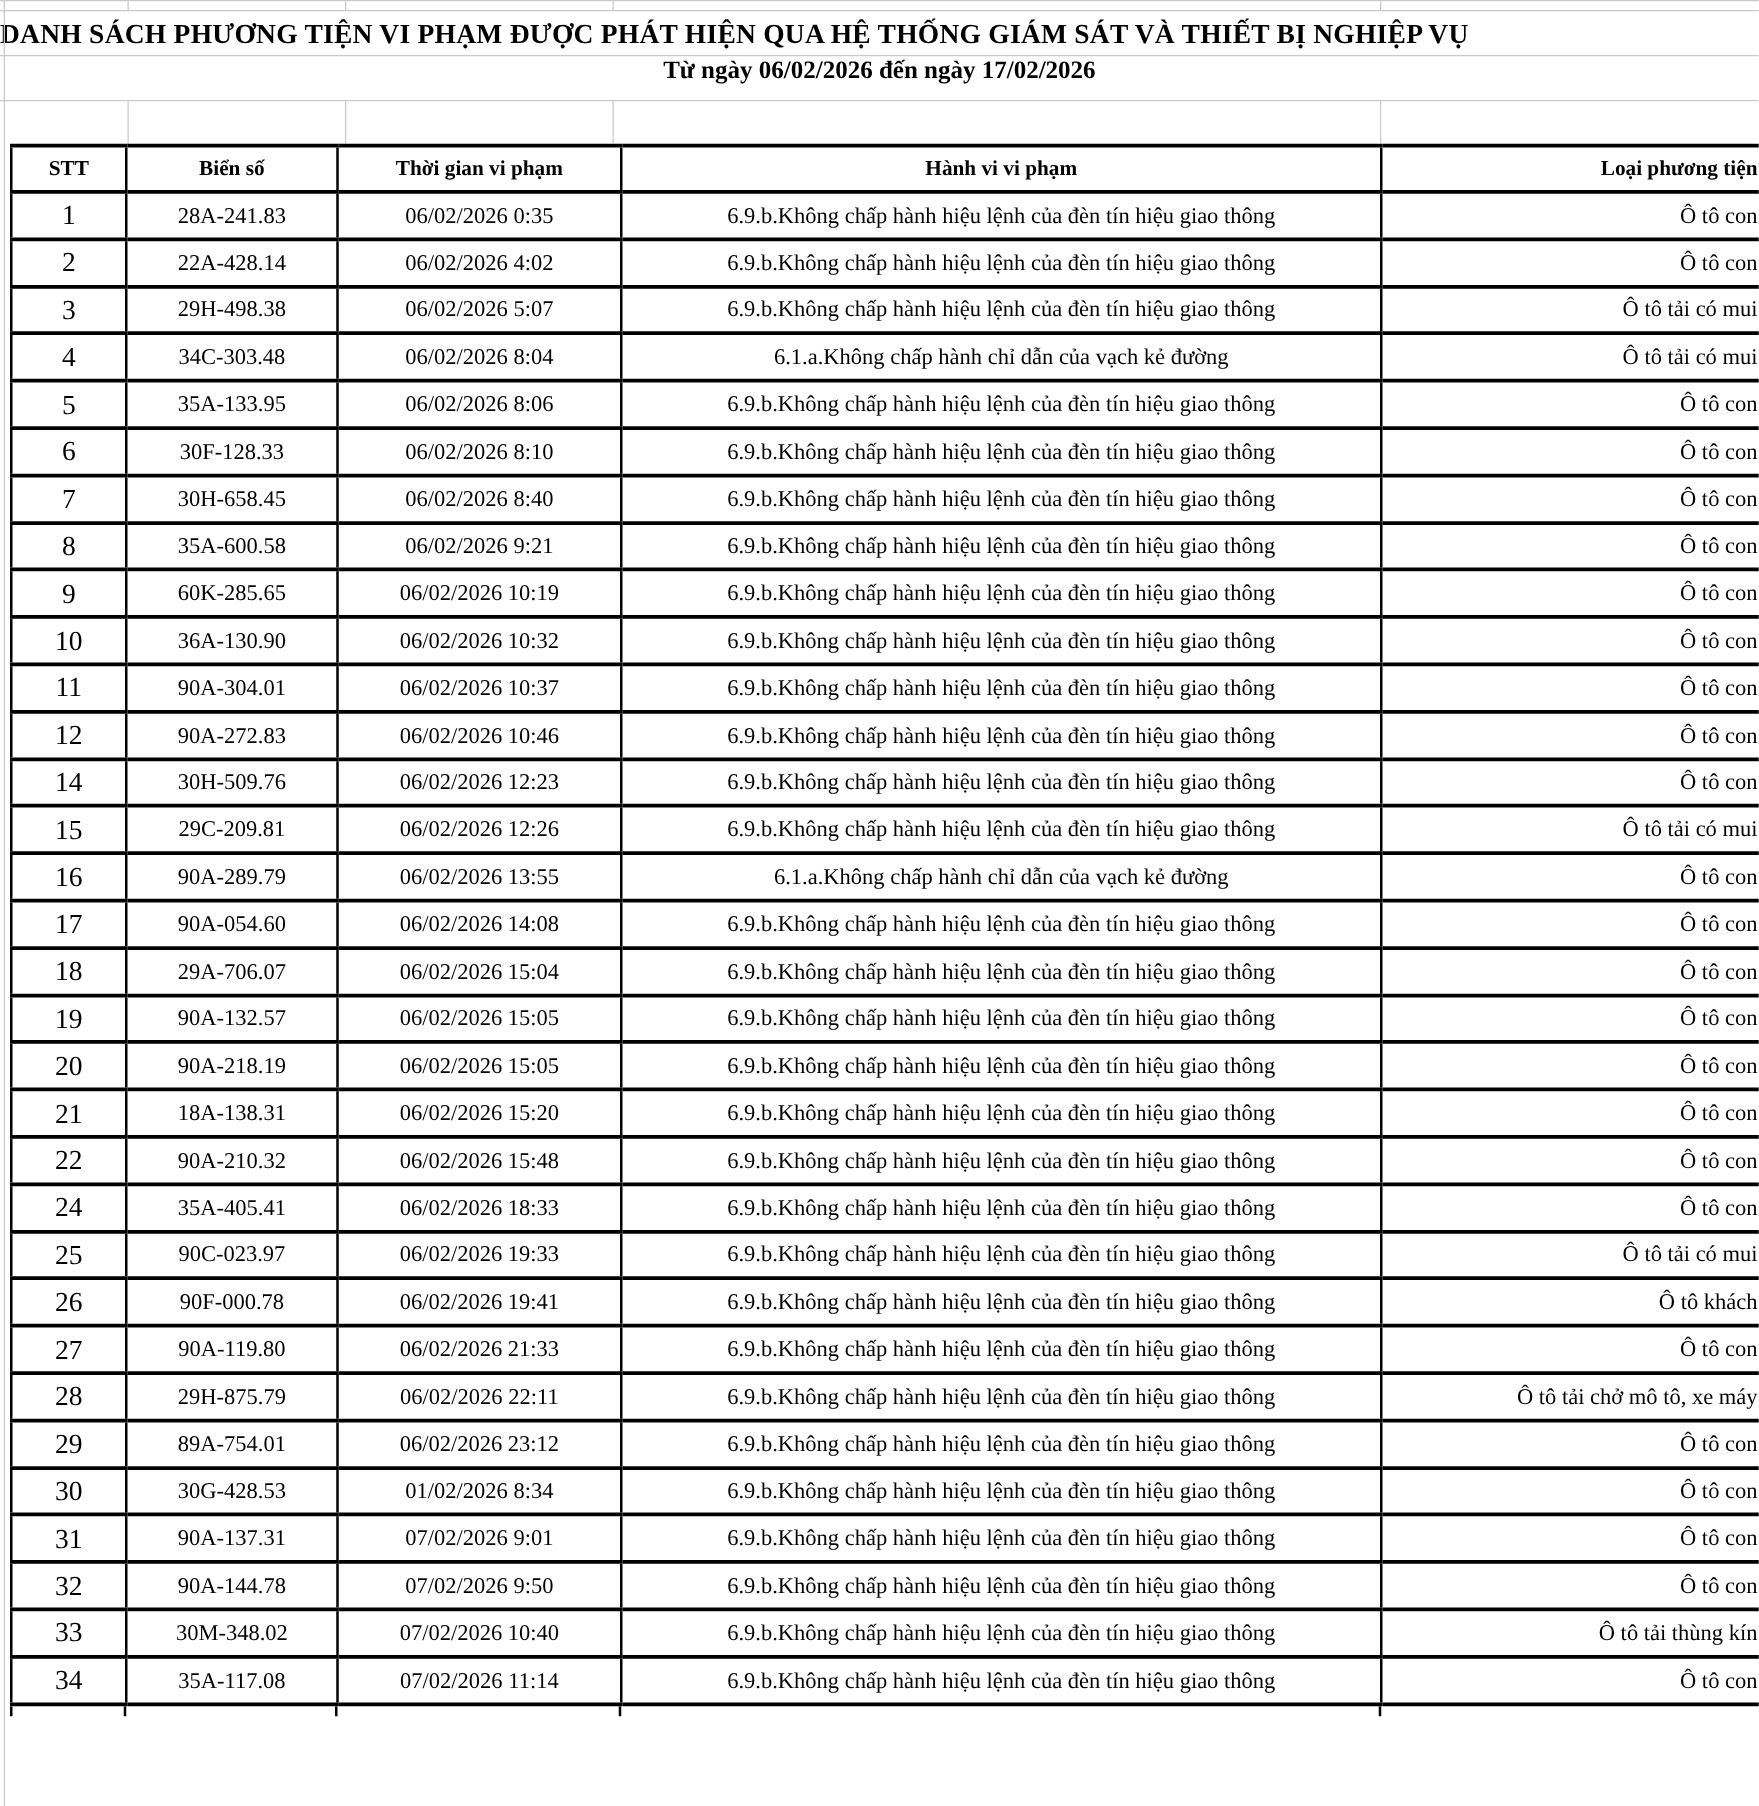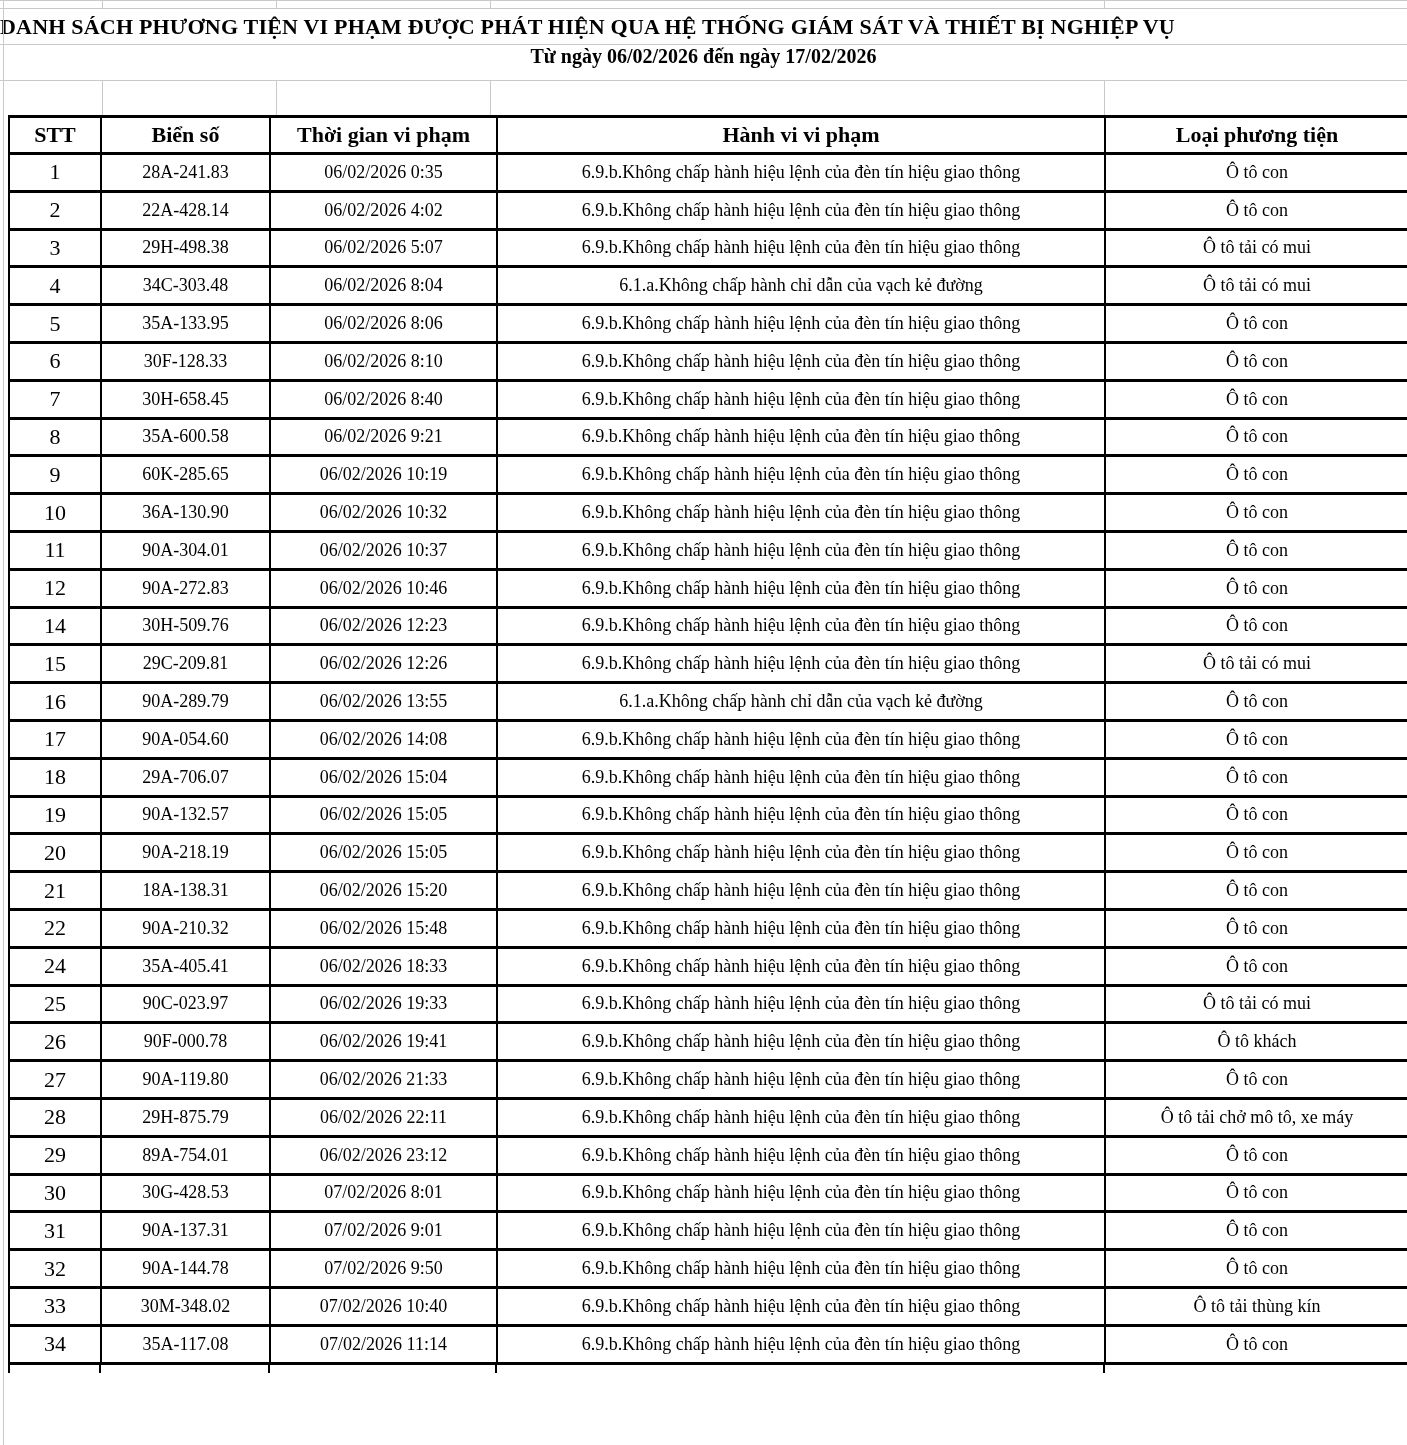--- a/index.html
+++ b/index.html
@@ -64,24 +64,24 @@
     border-left: 2px solid #000;
     border-right: 2px solid #000;
     border-top: 3px solid #000;
     border-bottom: 3px solid #000;
     text-align: center;
     vertical-align: middle;
     padding: 0 2px;
     overflow: hidden;
     white-space: nowrap;
   }
-  .viol-table th:last-child, .viol-table td:last-child { border-right: none; }
+  .viol-table th:last-child, .viol-table td:last-child { border-right: none; text-align: right; }
   .viol-table thead th {
     height: 37px;
-    font-size: 22px;
+    font-size: 17px;
     font-weight: bold;
   }
   .viol-table tbody tr { height: 37.8px; }
   .viol-table td { font-size: 18px; }
   .viol-table td.stt { font-size: 22px; }
   
   .bottom-sliver {
     position: relative;
     height: 8px;
     margin-left: 8px;
@@ -324,21 +324,21 @@
       <tr>
     <td class="stt">29</td>
     <td>89A-754.01</td>
     <td>06/02/2026 23:12</td>
     <td>6.9.b.Không chấp hành hiệu lệnh của đèn tín hiệu giao thông</td>
     <td>Ô tô con</td>
   </tr>
       <tr>
     <td class="stt">30</td>
     <td>30G-428.53</td>
-    <td>07/02/2026 8:01</td>
+    <td>01/02/2026 8:34</td>
     <td>6.9.b.Không chấp hành hiệu lệnh của đèn tín hiệu giao thông</td>
     <td>Ô tô con</td>
   </tr>
       <tr>
     <td class="stt">31</td>
     <td>90A-137.31</td>
     <td>07/02/2026 9:01</td>
     <td>6.9.b.Không chấp hành hiệu lệnh của đèn tín hiệu giao thông</td>
     <td>Ô tô con</td>
   </tr>

